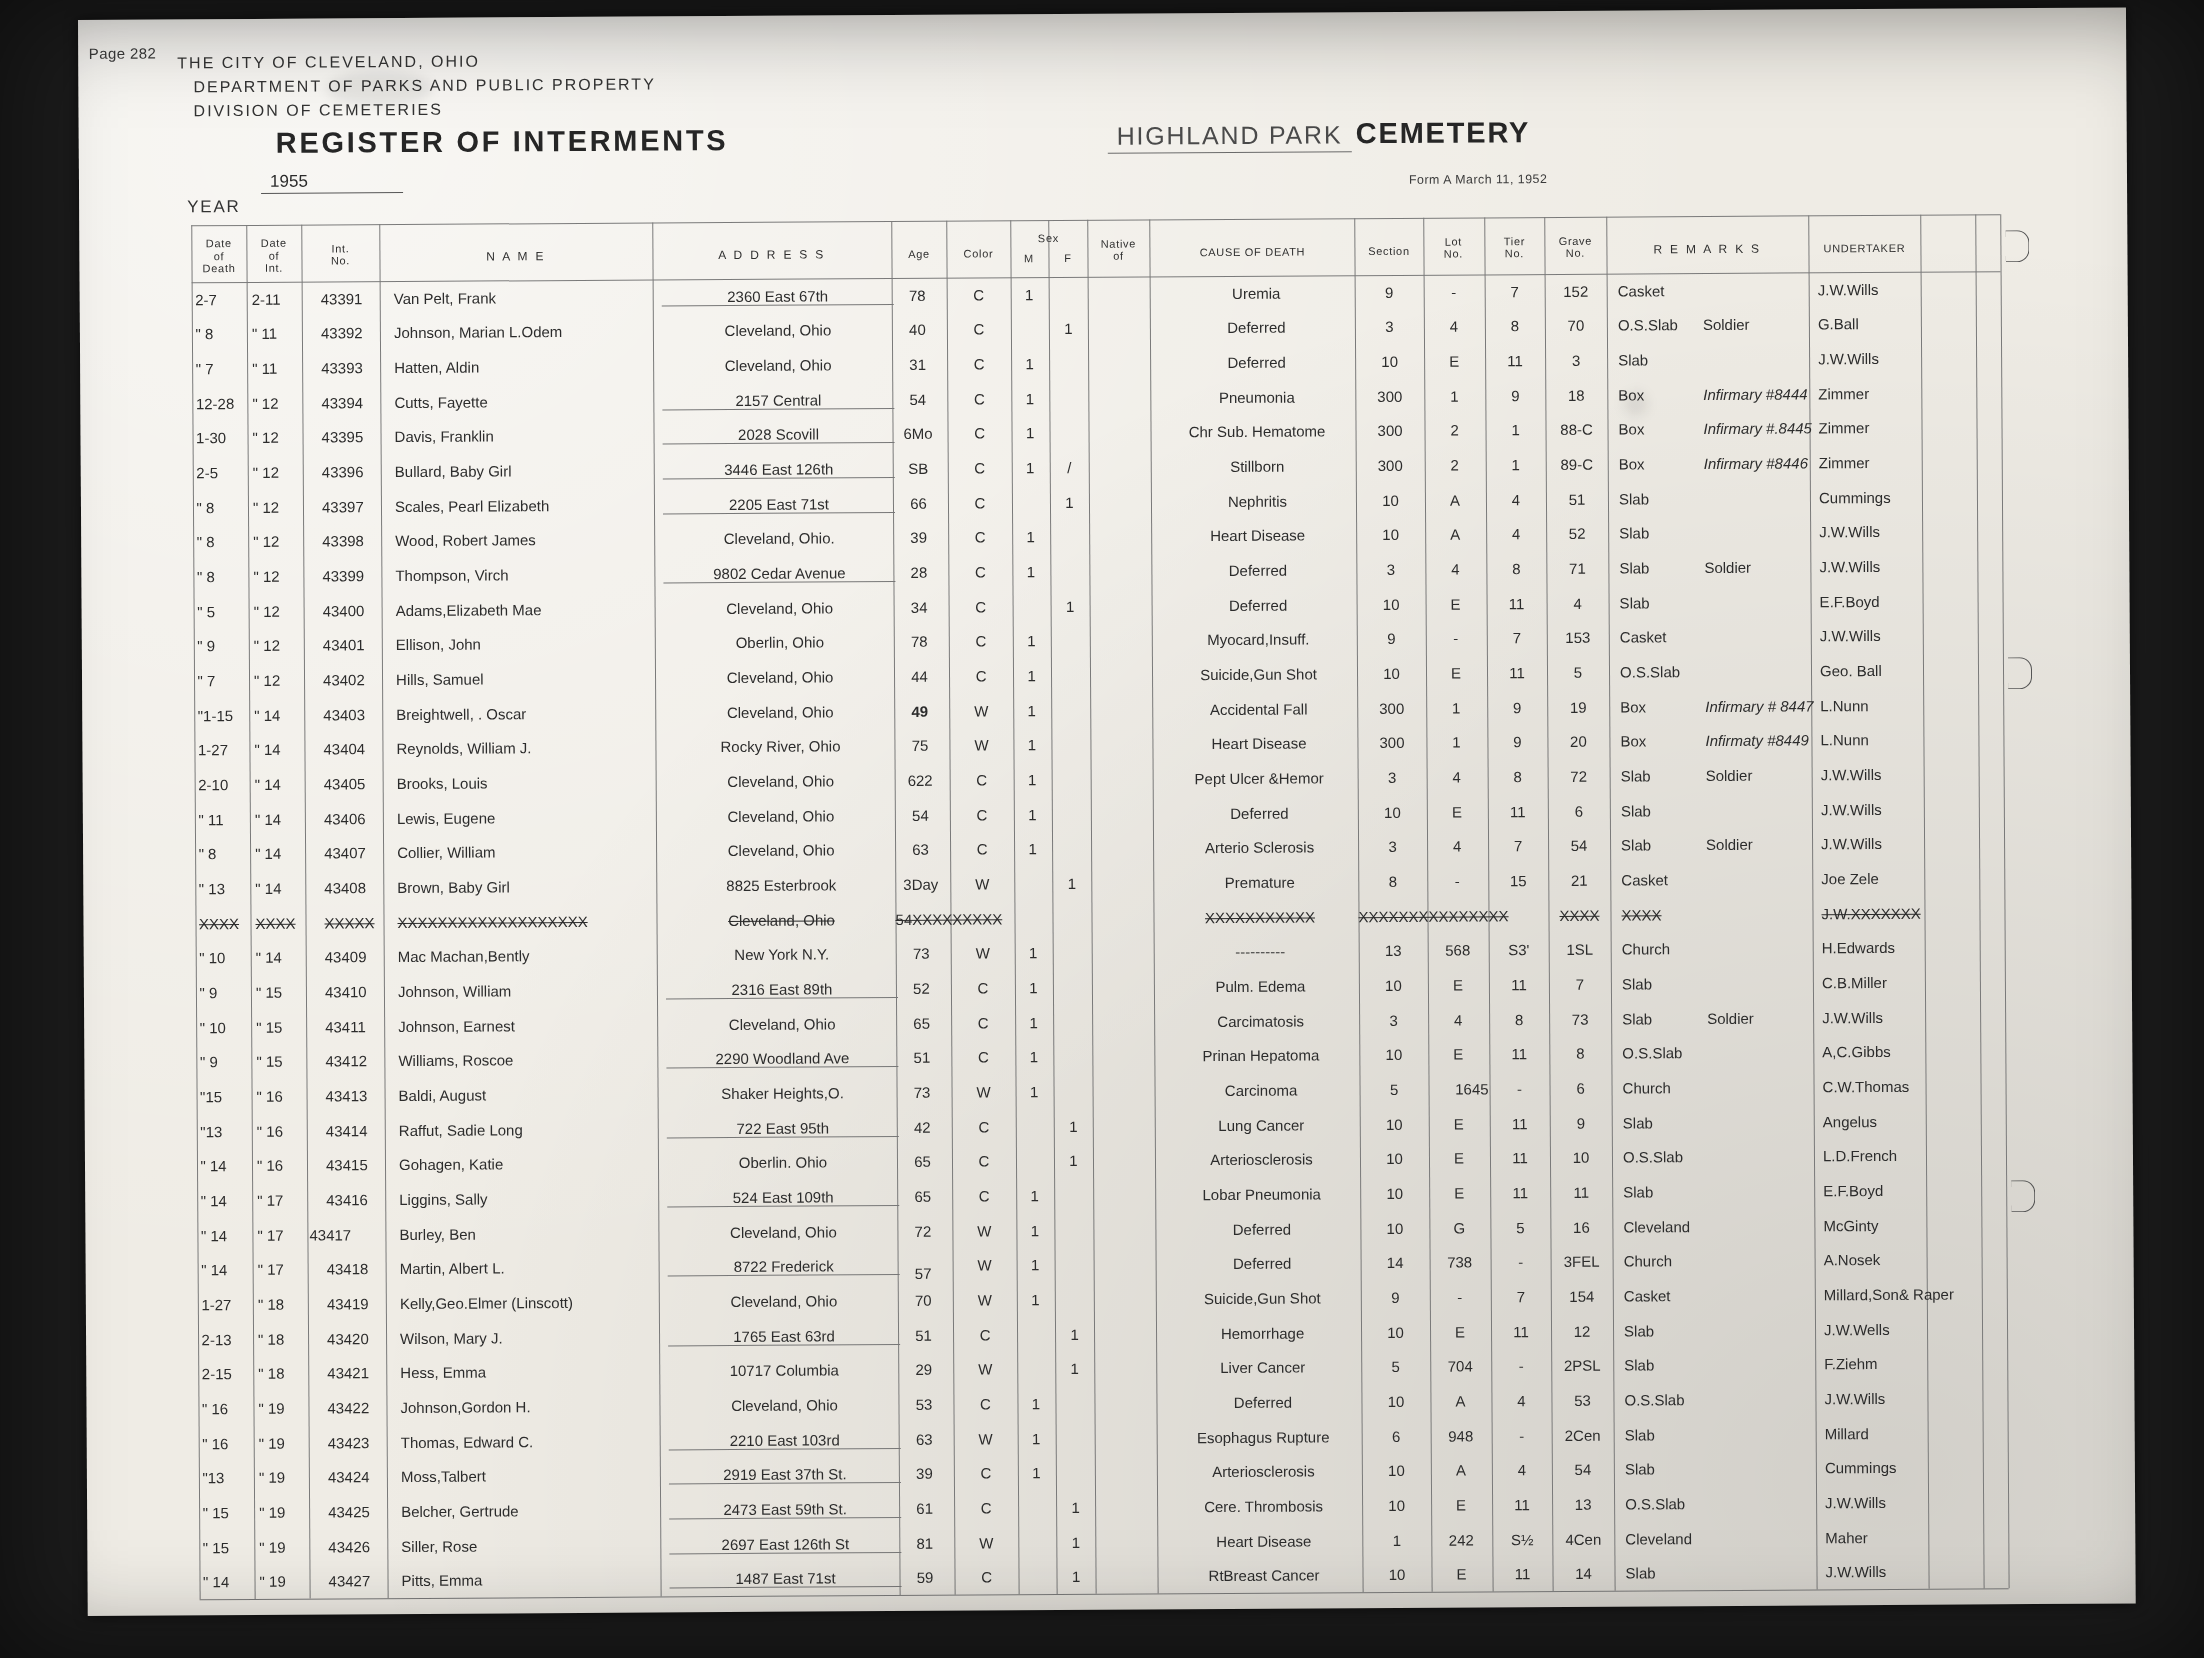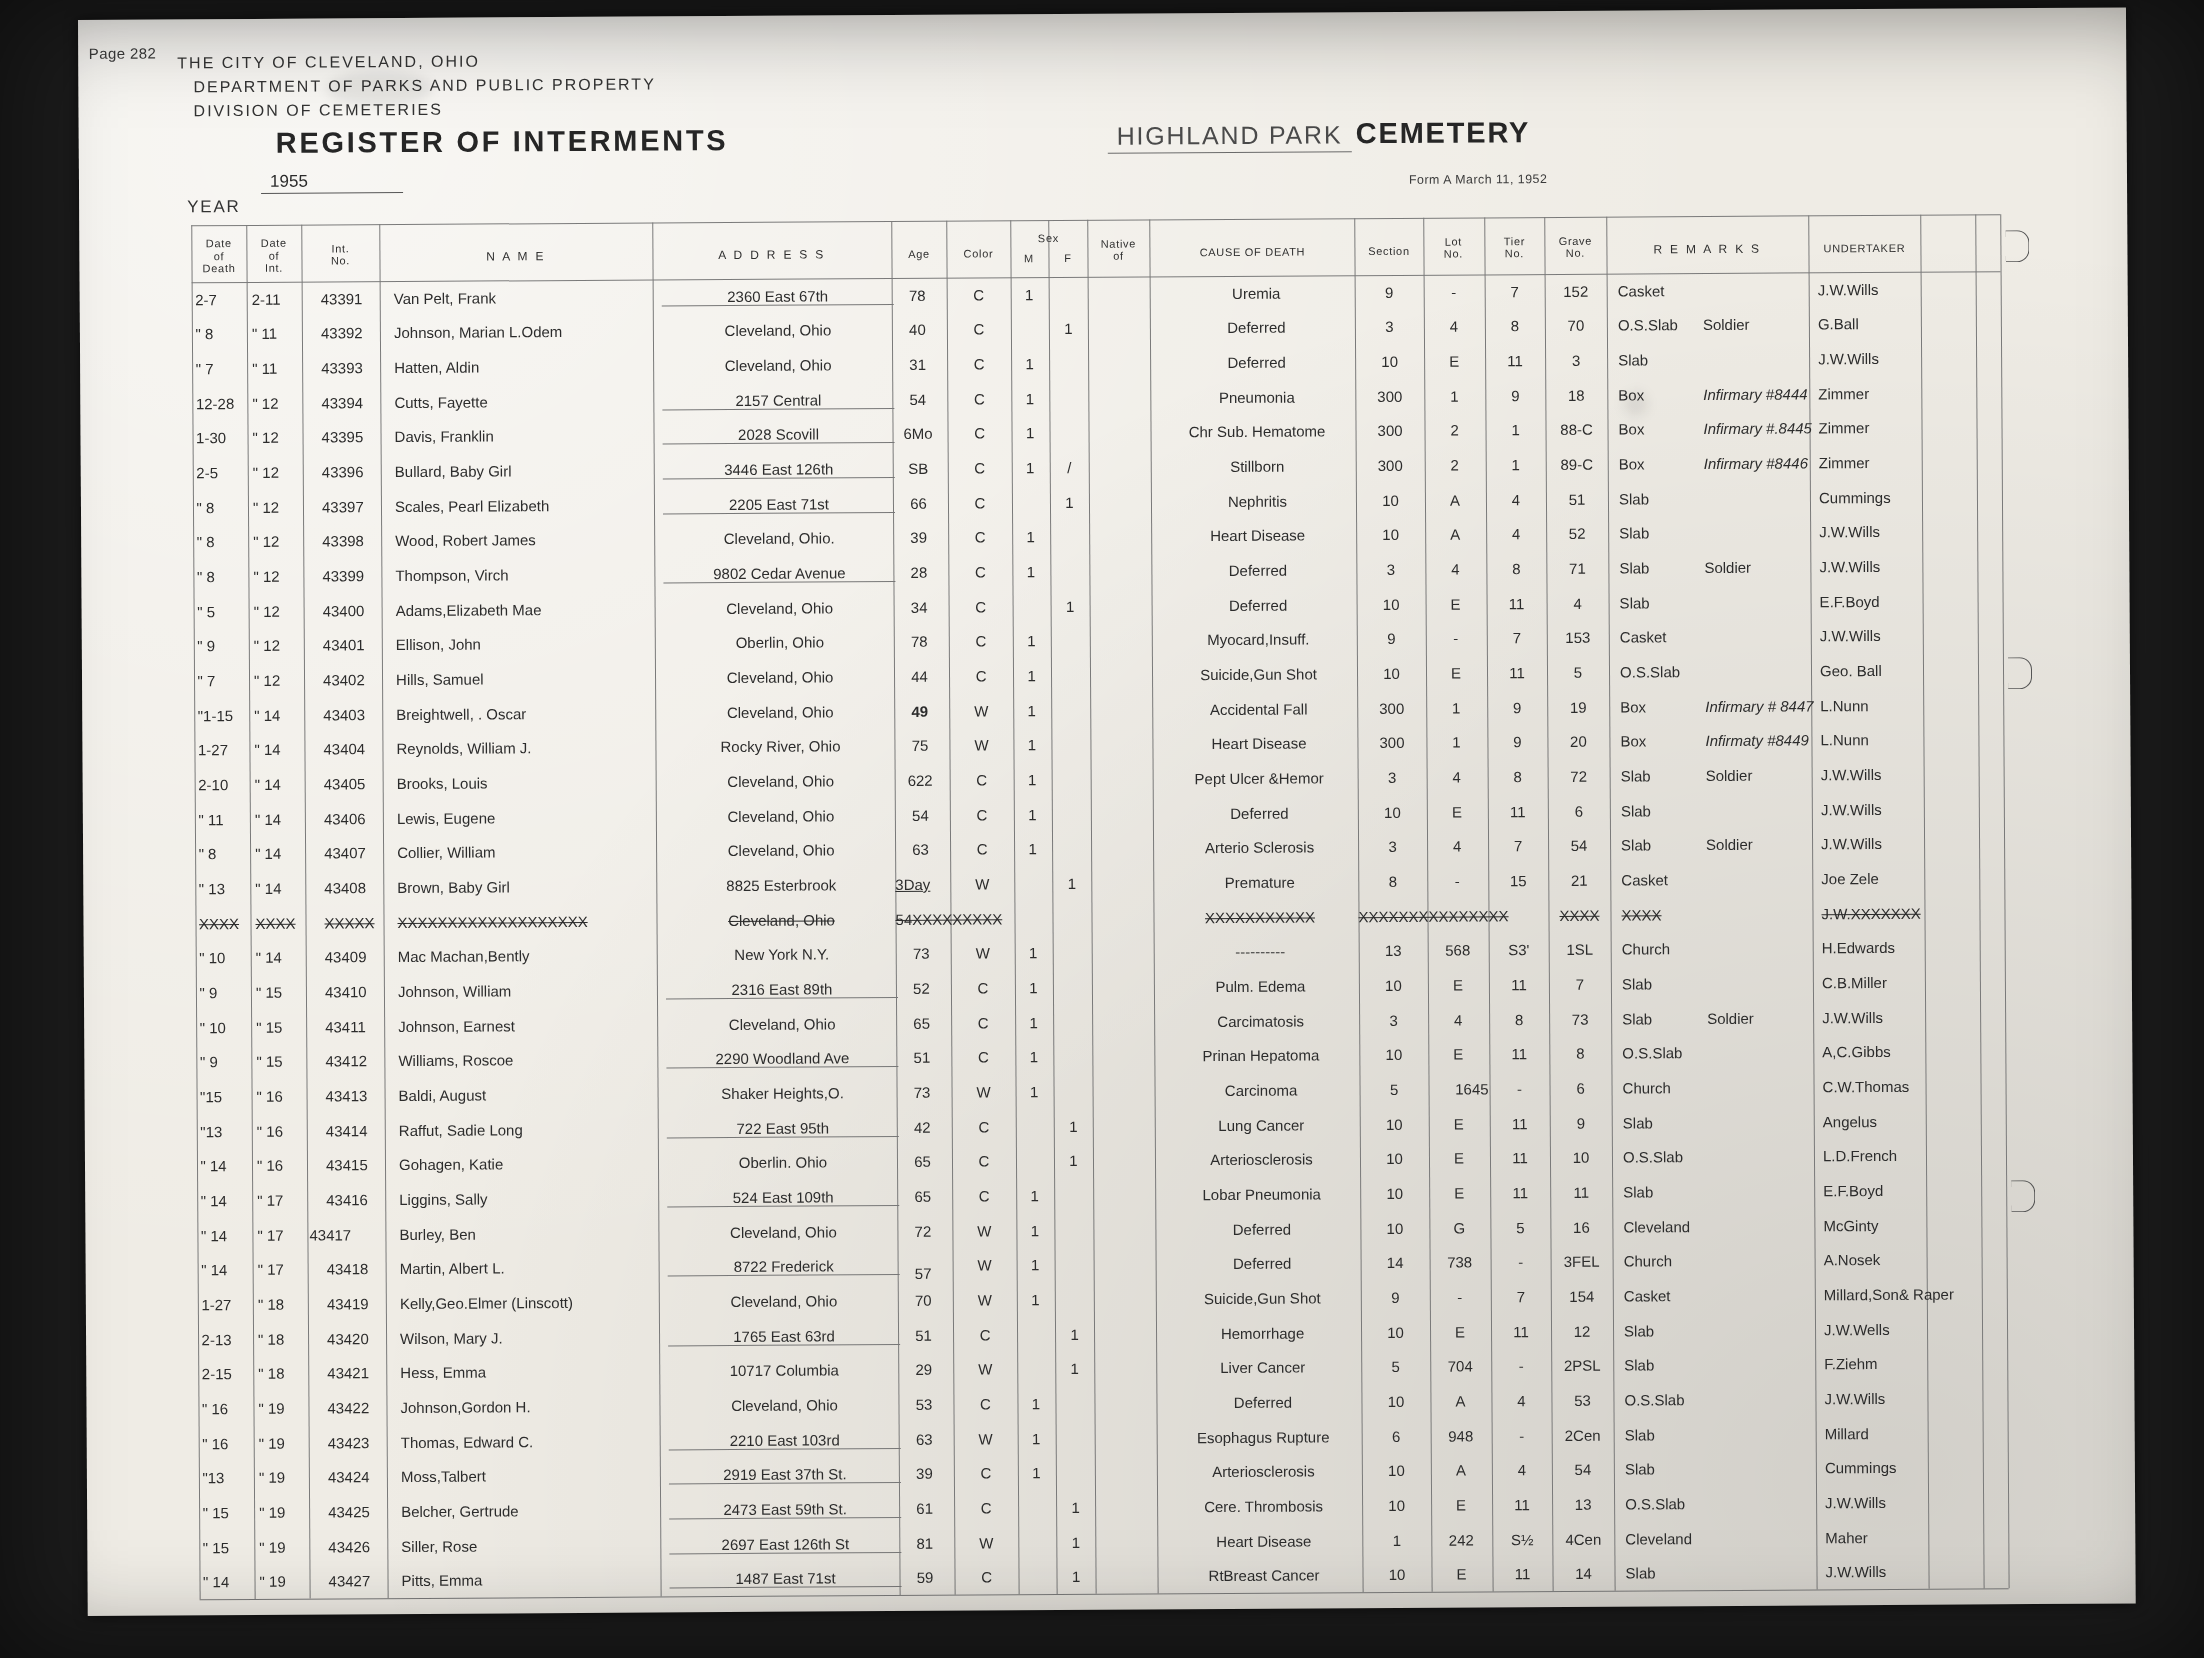--- a/index.html
+++ b/index.html
@@ -454,21 +454,21 @@
         <div class="c ctr" style="left: 1353px; width: 62px; top: 620px; text-align: center;">54</div>
         <div class="c" style="left: 1426px; width: 89px; top: 620px;">Slab</div>
         <div class="c" style="left: 1511px; width: 177px; top: 620px; font-style: normal;">Soldier</div>
         <div class="c" style="left: 1626px; width: 168px; top: 620px;">J.W.Wills</div>
         <div class="row" style="top: 646px;"></div>
         <div class="c" style="left: 3.5px; width: 51px; top: 655px;">" 13</div>
         <div class="c" style="left: 60px; width: 50px; top: 655px;">" 14</div>
         <div class="c" style="left: 129px; width: 74px; top: 655px;">43408</div>
         <div class="c" style="left: 202px; width: 266px; top: 655px;">Brown, Baby Girl</div>
         <div class="c ctr" style="left: 470px; width: 232px; top: 655px; text-align: center;">8825 Esterbrook</div>
-        <div class="c ctr" style="left: 700px; width: 51px; top: 655px; text-align: left; text-decoration: underline;">3Day</div>
+        <div class="c ctr" style="left: 700px; width: 51px; top: 655px; text-align: center;">3Day</div>
         <div class="c ctr" style="left: 755px; width: 64px; top: 655px; text-align: center;">W</div>
         <div class="c ctr" style="left: 857px; width: 39px; top: 655px; text-align: center;">1</div>
         <div class="c ctr" style="left: 965px; width: 199px; top: 655px; text-align: center;">Premature</div>
         <div class="c ctr" style="left: 1163px; width: 69px; top: 655px; text-align: center;">8</div>
         <div class="c ctr" style="left: 1232px; width: 60px; top: 655px; text-align: center;">-</div>
         <div class="c ctr" style="left: 1293px; width: 60px; top: 655px; text-align: center;">15</div>
         <div class="c ctr" style="left: 1353px; width: 62px; top: 655px; text-align: center;">21</div>
         <div class="c" style="left: 1426px; width: 89px; top: 655px;">Casket</div>
         <div class="c" style="left: 1626px; width: 168px; top: 655px;">Joe Zele</div>
         <div class="row" style="top: 681px;"></div>

